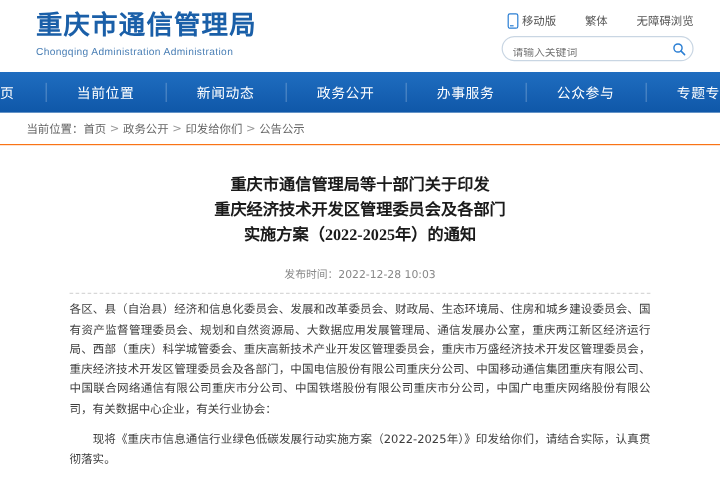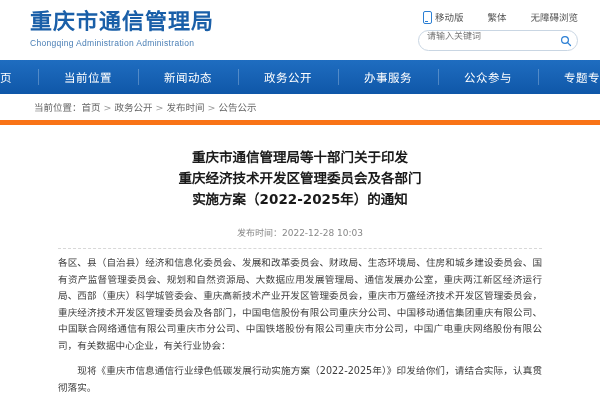--- a/index.html
+++ b/index.html
@@ -83,21 +83,21 @@
   .searchbar {
     position: absolute;
     right: 22px;
     top: 30px;
     width: 160px;
     height: 21px;
     border: 1px solid #c9d6e3;
     border-radius: 11px;
     background: #fff;
     display: flex;
-    align-items: flex-start;
+    align-items: flex-end;
     box-sizing: border-box;
   }
   .searchbar input {
     border: none;
     outline: none;
     background: transparent;
     flex: 1;
     font-size: 9px;
     color: #999;
     padding: 0 8px;
@@ -145,25 +145,25 @@
     bottom: 9px;
     width: 1px;
     background: rgba(255,255,255,0.25);
   }
 
   
   .breadcrumb {
     height: 26px;
     display: flex;
     align-items: center;
-    padding: 0 34px;
+    padding: 0 22px;
     font-size: 9.5px;
     color: #666;
     font-family: "DejaVu Sans", sans-serif;
-    border-bottom: 5px solid #f97316;
+    border-bottom: 1px solid #f97316;
     background: #fff;
   }
   .breadcrumb a {
     color: #666;
     text-decoration: none;
     cursor: pointer;
   }
   .breadcrumb .sep {
     margin: 0 3px;
     color: #999;
@@ -174,21 +174,21 @@
     padding: 22px 58px 0 58px;
   }
   .title {
     text-align: center;
     font-family: "DejaVu Sans", sans-serif;
     font-size: 13.5px;
     font-weight: bold;
     color: #1a1a1a;
     line-height: 21px;
   }
-  .title-line { display: block; }
+  .title-line { display: block; font-family: Liberation Serif, serif; }
   .meta {
     text-align: center;
     font-size: 9px;
     color: #888;
     margin-top: 16px;
     font-family: "DejaVu Sans", sans-serif;
   }
   .divider {
     margin-top: 9px;
     border-top: 1px dashed #d8d8d8;
@@ -250,21 +250,21 @@
   <div class="nav-item">公众参与</div>
   <div class="nav-item">专题专栏</div>
 </div>
 
 <div class="breadcrumb">
   <span>当前位置：</span>
   <a>首页</a>
   <span class="sep">&gt;</span>
   <a>政务公开</a>
   <span class="sep">&gt;</span>
-  <a>发布时间</a>
+  <a>印发给你们</a>
   <span class="sep">&gt;</span>
   <a>公告公示</a>
 </div>
 
 <div class="article">
   <div class="title">
     <span class="title-line">重庆市通信管理局等十部门关于印发</span>
     <span class="title-line">重庆经济技术开发区管理委员会及各部门</span>
     <span class="title-line">实施方案（2022-2025年）的通知</span>
   </div>

